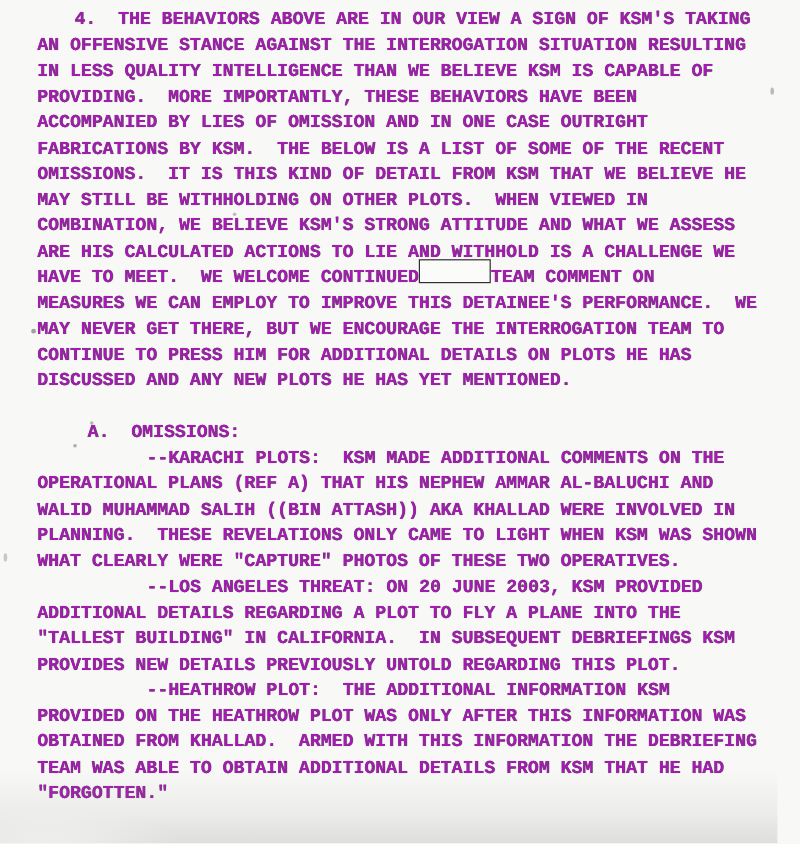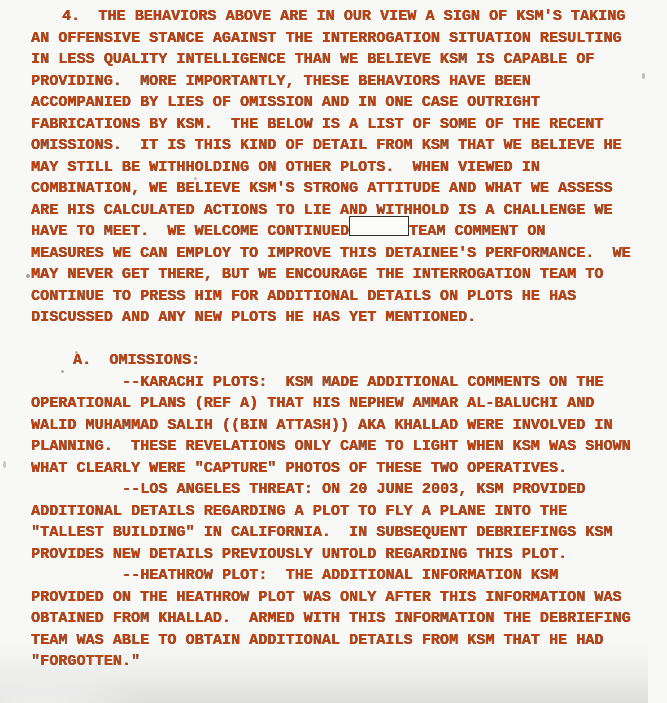--- a/index.html
+++ b/index.html
@@ -10,21 +10,21 @@
   .page {
     position: relative;
     width: 648px;
     height: 703px;
     background: #f8f8f7;
     overflow: hidden;
     font-family: "Liberation Mono", "DejaVu Sans Mono", monospace;
     font-weight: 700;
     font-size: 15.15px;
     line-height: 21.5px;
-    color: #c2410c;
+    color: #a21caf;
   }
   .doc {
     position: absolute;
     top: 6px;
     left: 31px;
     right: 0;
     white-space: pre;
     text-shadow: 0 0 0.6px rgba(20,20,20,0.65), 0.35px 0 0 rgba(20,20,20,0.5);
   }
   .line {

